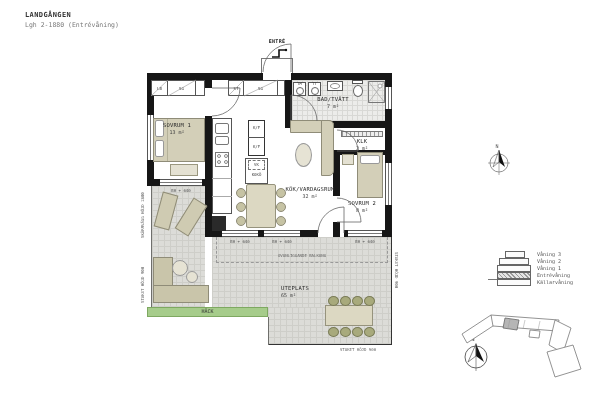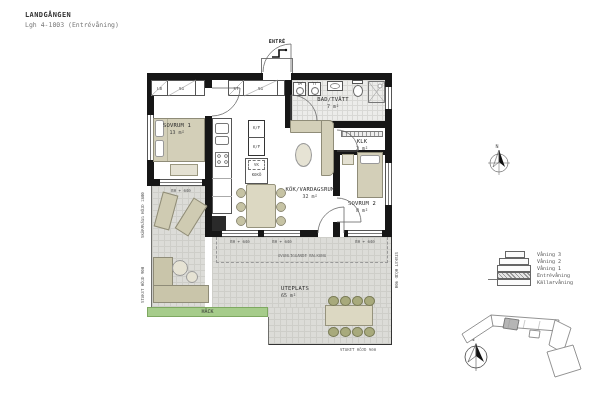--- a/index.html
+++ b/index.html
@@ -37,21 +37,21 @@
   .legend-lab{position:absolute;font-size:5px;color:#555;line-height:7px;white-space:nowrap;}
   .dash{position:absolute;border:1px dashed #999;border-top:none;box-sizing:border-box;}
   svg{position:absolute;left:0;top:0;pointer-events:none;}
 </style>
 </head>
 <body>
 
 <div id="stage">
 
   <div class="abs t5" style="left:25px;top:11px;font-size:7px;font-weight:bold;letter-spacing:0.4px;">LANDGÅNGEN</div>
-  <div class="abs" style="left:25px;top:21px;font-size:6.5px;color:#7a7a7a;">Lgh 4-1003 (Entrévåning)</div>
+  <div class="abs" style="left:25px;top:21px;font-size:6.5px;color:#7a7a7a;">Lgh 2-1880 (Entrévåning)</div>
 
   <div>
     <div class="patio" style="left:152px;top:186px;width:53px;height:121px;"></div>
     <div class="patio" style="left:212px;top:237px;width:180px;height:70px;"></div>
     <div class="patio" style="left:268px;top:307px;width:124px;height:38px;"></div>
     <div class="edge" style="left:151px;top:186px;width:1px;height:121px;"></div>
     <div class="edge" style="left:391px;top:237px;width:1px;height:108px;background:#333;"></div>
     <div class="edge" style="left:268px;top:344px;width:124px;height:1px;background:#333;"></div>
     <div class="edge" style="left:268px;top:317px;width:1px;height:28px;"></div>
   </div>

